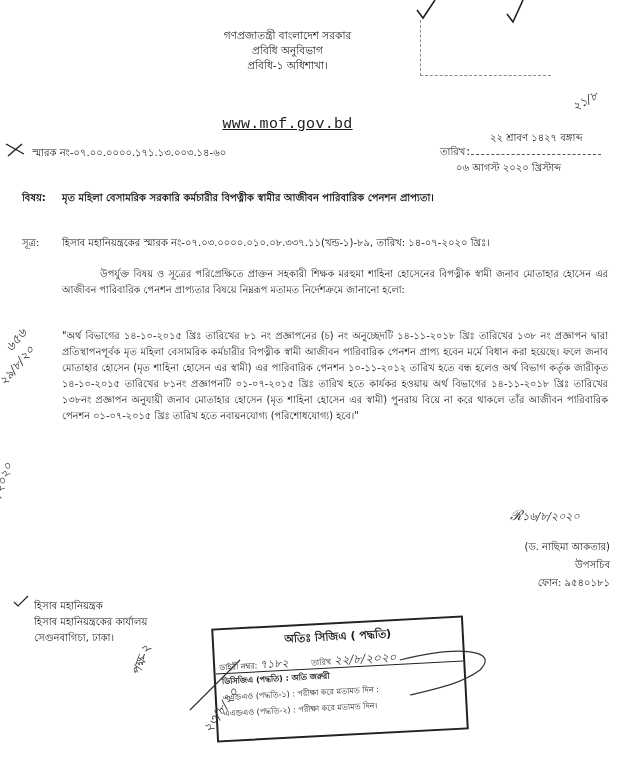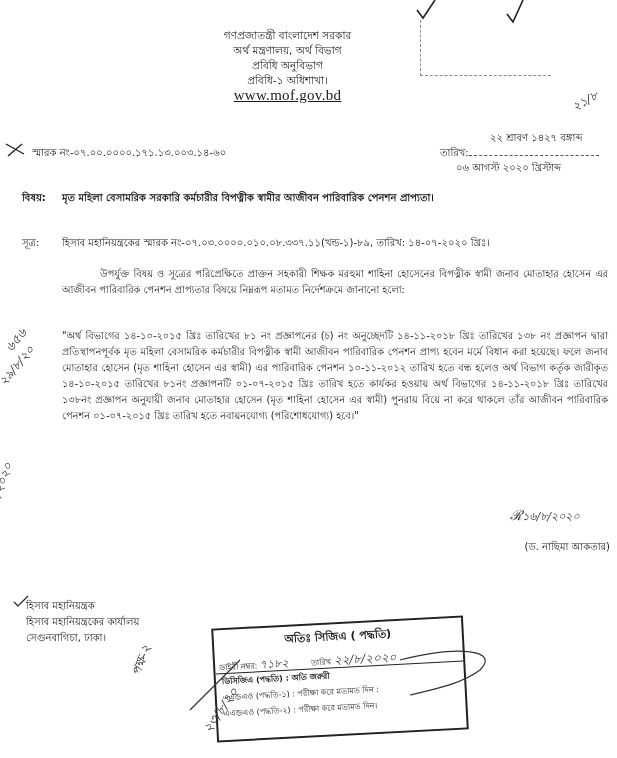--- a/index.html
+++ b/index.html
@@ -2,60 +2,59 @@
 <html><head>
 <meta charset="utf-8">
 <style>
   html, body { margin: 0; padding: 0; }
   body {
     width: 617px; height: 758px; background: #ffffff; position: relative; overflow: hidden;
     font-family: "DejaVu Sans", sans-serif; color: #1a1a1a;
   }
   .abs { position: absolute; }
   .hdr { left: 0; width: 575px; text-align: center; font-size: 10.5px; line-height: 15px; }
-  .url { font-family: Liberation Serif, serif; font-size: 15px; text-decoration: underline; letter-spacing: 0.3px; }
+  .url { font-family: Liberation Mono, monospace; font-size: 15px; text-decoration: underline; letter-spacing: 0.3px; margin-top: 44px; }
   .small { font-size: 10px; line-height: 14px; }
   .bold { font-weight: bold; }
   .para { font-size: 9.8px; line-height: 16px; text-align: justify; }
   .stamp {
     left: 214px; top: 622px; width: 248px; height: 110px; border: 2px solid #222;
     transform: rotate(-3deg); background: rgba(255,255,255,0.6);
   }
   .stamp-top { height: 44px; border-bottom: 1.5px solid #222; font-size: 11px; text-align: center; padding-top: 4px; box-sizing: border-box; }
   .stamp-line { font-size: 8px; text-align: left; padding-left: 6px; line-height: 16px; }
   .hand { font-family: "DejaVu Serif", serif; font-style: italic; color: #333; }
   .dotted { border-bottom: 1px dashed #555; display: inline-block; }
   svg { position: absolute; overflow: visible; }
 </style>
 </head>
 <body>
 
 <div class="abs hdr" style="top:28px;">
   <div>গণপ্রজাতন্ত্রী বাংলাদেশ সরকার</div>
-  <div>অর্থ মন্ত্রণালয়, অর্থ বিভাগ</div>
   <div>প্রবিধি অনুবিভাগ</div>
   <div>প্রবিধি-১ অধিশাখা।</div>
   <div class="url">www.mof.gov.bd</div>
 </div>
 
 <div class="abs" style="left:420px; top:20px; width:130px; height:55px; border-left:1px dashed #888; border-bottom:1px dashed #888;"></div>
 <svg style="left:415px; top:0;" width="30" height="20">
     <path d="M2 10 L8 18 L20 0" stroke="#222" stroke-width="1.6" fill="none"></path>
   </svg>
 <svg style="left:505px; top:0;" width="30" height="24">
     <path d="M2 14 L8 22 L18 0" stroke="#222" stroke-width="1.6" fill="none"></path>
   </svg>
 <div class="abs hand" style="left:572px; top:92px; font-size:12px; transform:rotate(-30deg);">২১/৮</div>
 
 <svg style="left:2px; top:140px;" width="30" height="20">
     <path d="M4 4 L22 14 M20 4 L6 16" stroke="#222" stroke-width="1.4" fill="none"></path>
   </svg>
 <div class="abs small" style="left:32px; top:146px;text-align:right;">স্মারক নং-০৭.০০.০০০০.১৭১.১৩.০০৩.১৪-৬০</div>
 <div class="abs small" style="left:490px; top:131px;">২২ শ্রাবণ ১৪২৭ বঙ্গাব্দ</div>
-<div class="abs small" style="left:440px; top:146px;">
+<div class="abs small" style="left:440px; top:146px;font-family:Liberation Mono, monospace;">
   <span>তারিখ:</span><span class="dotted" style="width:130px;"></span>
 </div>
 <div class="abs small" style="left:456px; top:161px;text-align:center;">০৬ আগস্ট ২০২০ খ্রিস্টাব্দ</div>
 
 <div class="abs bold" style="left:22px; top:190px; font-size:10px; width:590px;">
   <span style="display:inline-block; width:40px;">বিষয়:</span><span>মৃত মহিলা বেসামরিক সরকারি কর্মচারীর বিপত্নীক স্বামীর আজীবন পারিবারিক পেনশন প্রাপ্যতা।</span>
 </div>
 
 <div class="abs small" style="left:22px; top:236px; width:590px;">
   <span style="display:inline-block; width:40px;">সূত্র:</span><span>হিসাব মহানিয়ন্ত্রকের স্মারক নং-০৭.০৩.০০০০.০১০.০৮.৩৩৭.১১(খন্ড-১)-৮৯, তারিখ: ১৪-০৭-২০২০ খ্রিঃ।</span>
@@ -64,26 +63,28 @@
 <div class="abs para" style="left:62px; top:266px; width:546px; text-indent:38px;">উপর্যুক্ত বিষয় ও সূত্রের পরিপ্রেক্ষিতে প্রাক্তন সহকারী শিক্ষক মরহুমা শাহিনা হোসেনের বিপত্নীক স্বামী জনাব মোতাহার হোসেন এর আজীবন পারিবারিক পেনশন প্রাপ্যতার বিষয়ে নিম্নরূপ মতামত নির্দেশক্রমে জানানো হলো:</div>
 <div class="abs para" style="left:62px; top:328px; width:546px;">"অর্থ বিভাগের ১৪-১০-২০১৫ খ্রিঃ তারিখের ৮১ নং প্রজ্ঞাপনের (চ) নং অনুচ্ছেদটি ১৪-১১-২০১৮ খ্রিঃ তারিখের ১৩৮ নং প্রজ্ঞাপন দ্বারা প্রতিস্থাপনপূর্বক মৃত মহিলা বেসামরিক কর্মচারীর বিপত্নীক স্বামী আজীবন পারিবারিক পেনশন প্রাপ্য হবেন মর্মে বিধান করা হয়েছে। ফলে জনাব মোতাহার হোসেন (মৃত শাহিনা হোসেন এর স্বামী) এর পারিবারিক পেনশন ১০-১১-২০১২ তারিখ হতে বন্ধ হলেও অর্থ বিভাগ কর্তৃক জারীকৃত ১৪-১০-২০১৫ তারিখের ৮১নং প্রজ্ঞাপনটি ০১-০৭-২০১৫ খ্রিঃ তারিখ হতে কার্যকর হওয়ায় অর্থ বিভাগের ১৪-১১-২০১৮ খ্রিঃ তারিখের ১৩৮নং প্রজ্ঞাপন অনুযায়ী জনাব মোতাহার হোসেন (মৃত শাহিনা হোসেন এর স্বামী) পুনরায় বিয়ে না করে থাকলে তাঁর আজীবন পারিবারিক পেনশন ০১-০৭-২০১৫ খ্রিঃ তারিখ হতে নবায়নযোগ্য (পরিশোধযোগ্য) হবে।"</div>
 
 <div class="abs hand" style="left:4px; top:330px; font-size:13px; transform:rotate(-50deg);">৬৫৬</div>
 <div class="abs hand" style="left:-6px; top:356px; font-size:12px; transform:rotate(-50deg);">২৯/৮/২০</div>
 <div class="abs hand" style="left:-14px; top:470px; font-size:12px; transform:rotate(-70deg);">/২০২০</div>
 
 <div class="abs hand" style="left:510px; top:505px; font-size:14px;">ℛ<span style="font-size:11px;">১৬/৮/২০২০</span></div>
 <div class="abs small" style="left:470px; top:538px; width:140px; text-align:right; line-height:18px;">
   <div>(ড. নাছিমা আকতার)</div>
+  <div>উপসচিব</div>
+  <div>ফোন: ৯৫৪০১৮১</div>
 </div>
 
 <svg style="left:12px; top:594px;" width="20" height="14">
     <path d="M2 8 L6 12 L16 2" stroke="#222" stroke-width="1.2" fill="none"></path>
   </svg>
-<div class="abs small" style="left:26px; top:598px; line-height:16px;">
+<div class="abs small" style="left:34px; top:598px; line-height:16px;">
   <div>হিসাব মহানিয়ন্ত্রক</div>
   <div>হিসাব মহানিয়ন্ত্রকের কার্যালয়</div>
   <div>সেগুনবাগিচা, ঢাকা।</div>
 </div>
 
 <div class="abs stamp">
   <div class="stamp-top">
     <div style="font-weight:bold;">অতিঃ সিজিএ ( পদ্ধতি)</div>
     <div style="font-size:8px; text-align:left; padding-left:4px; margin-top:4px;">
       <span>ডাইরী নম্বর:</span>

